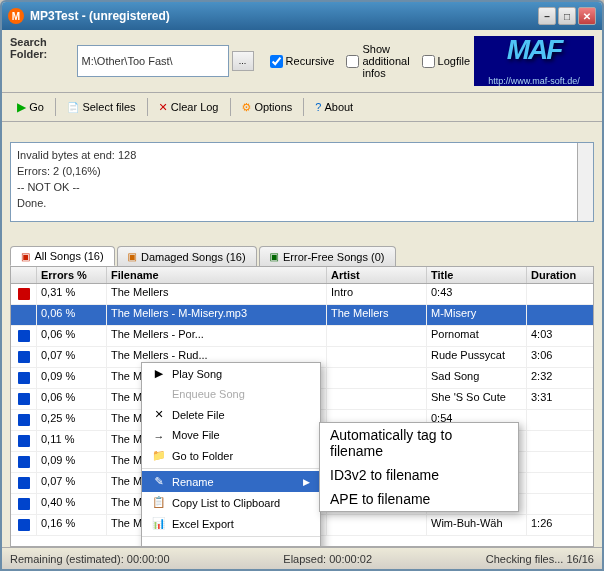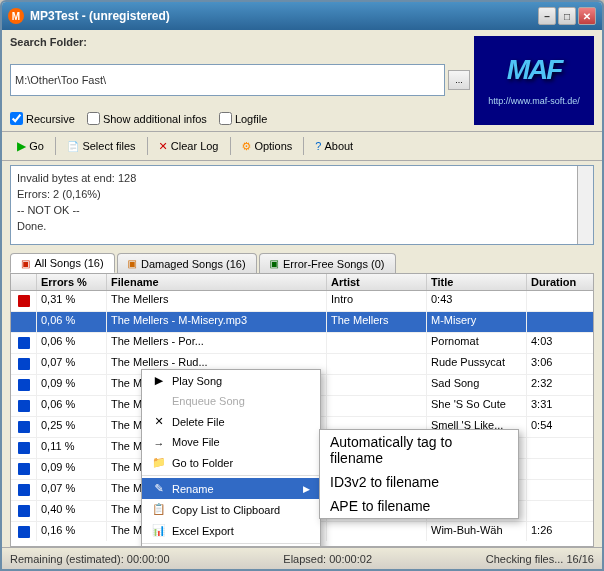--- a/index.html
+++ b/index.html
@@ -64,21 +64,20 @@
     .title-btn.close { background: linear-gradient(180deg, #f08080, #c04040); color: white; }
     .top-area {
       display: flex;
       background: #ece9d8;
       padding: 6px 8px;
       gap: 4px;
     }
     .search-section {
       flex: 1;
       display: flex;
-      flex-direction: column;
       gap: 16px;
     }
     .search-folder-label {
       font-size: 11px;
       color: #333;
       font-weight: bold;
     }
     .search-row {
       display: flex;
       gap: 3px;
@@ -164,21 +163,21 @@
       margin: 0 2px;
     }
     .icon-play { color: #00aa00; font-size: 12px; }
     .icon-files { color: #0066cc; font-size: 10px; }
     .icon-clear { color: #cc0000; font-size: 11px; }
     .icon-options { color: #ff8800; font-size: 11px; }
     .icon-about { color: #0066cc; font-size: 11px; }
     .log-area {
       background: white;
       border: 1px solid #7f9db9;
-      margin: 4px 8px;
+      margin: 20px 8px;
       padding: 4px 6px;
       height: 80px;
       overflow-y: auto;
       font-size: 11px;
       color: #333;
       position: relative;
     }
     .log-area .scrollbar {
       position: absolute; right: 0; top: 0; bottom: 0;
       width: 16px;
@@ -487,21 +486,20 @@
     <div class="table-cell">She 'S So Cute</div>
     <div class="table-cell">3:31</div>
   </div>
         <div class="table-row">
     <div class="table-cell">
       <div class="row-indicator ind-blue"></div>
     </div>
     <div class="table-cell">0,25 %</div>
     <div class="table-cell">The Mellers - Sml...</div>
     <div class="table-cell"></div>
-    <div class="table-cell">Smell 'S Like...</div>
     <div class="table-cell">0:54</div>
   </div>
         <div class="table-row">
     <div class="table-cell">
       <div class="row-indicator ind-blue"></div>
     </div>
     <div class="table-cell">0,11 %</div>
     <div class="table-cell">The Mellers - Sto...</div>
     <div class="table-cell"></div>
     <div class="table-cell">Sho...</div>

